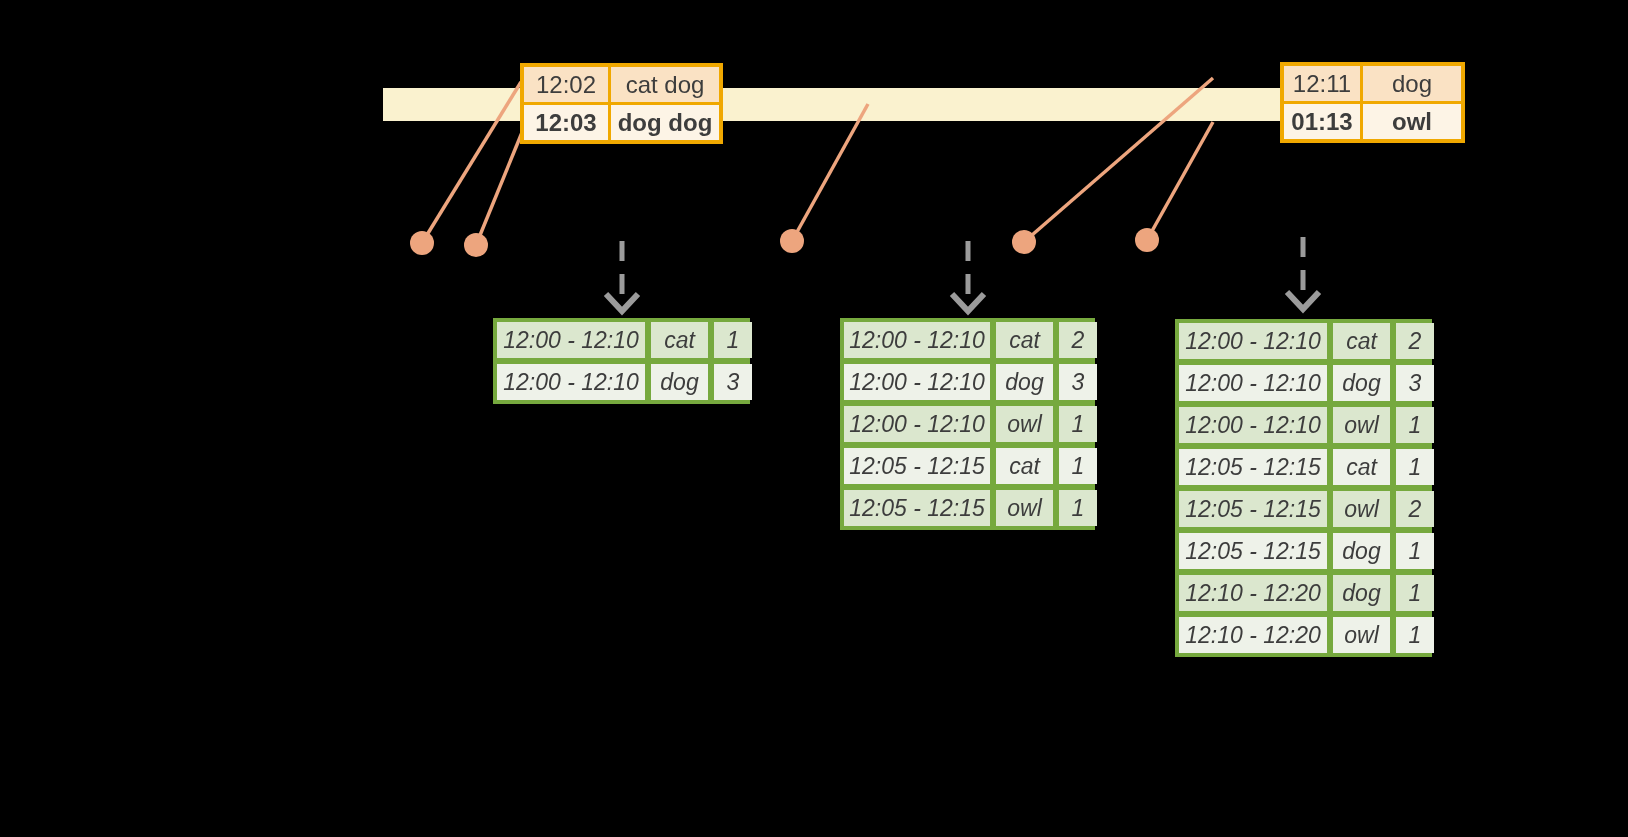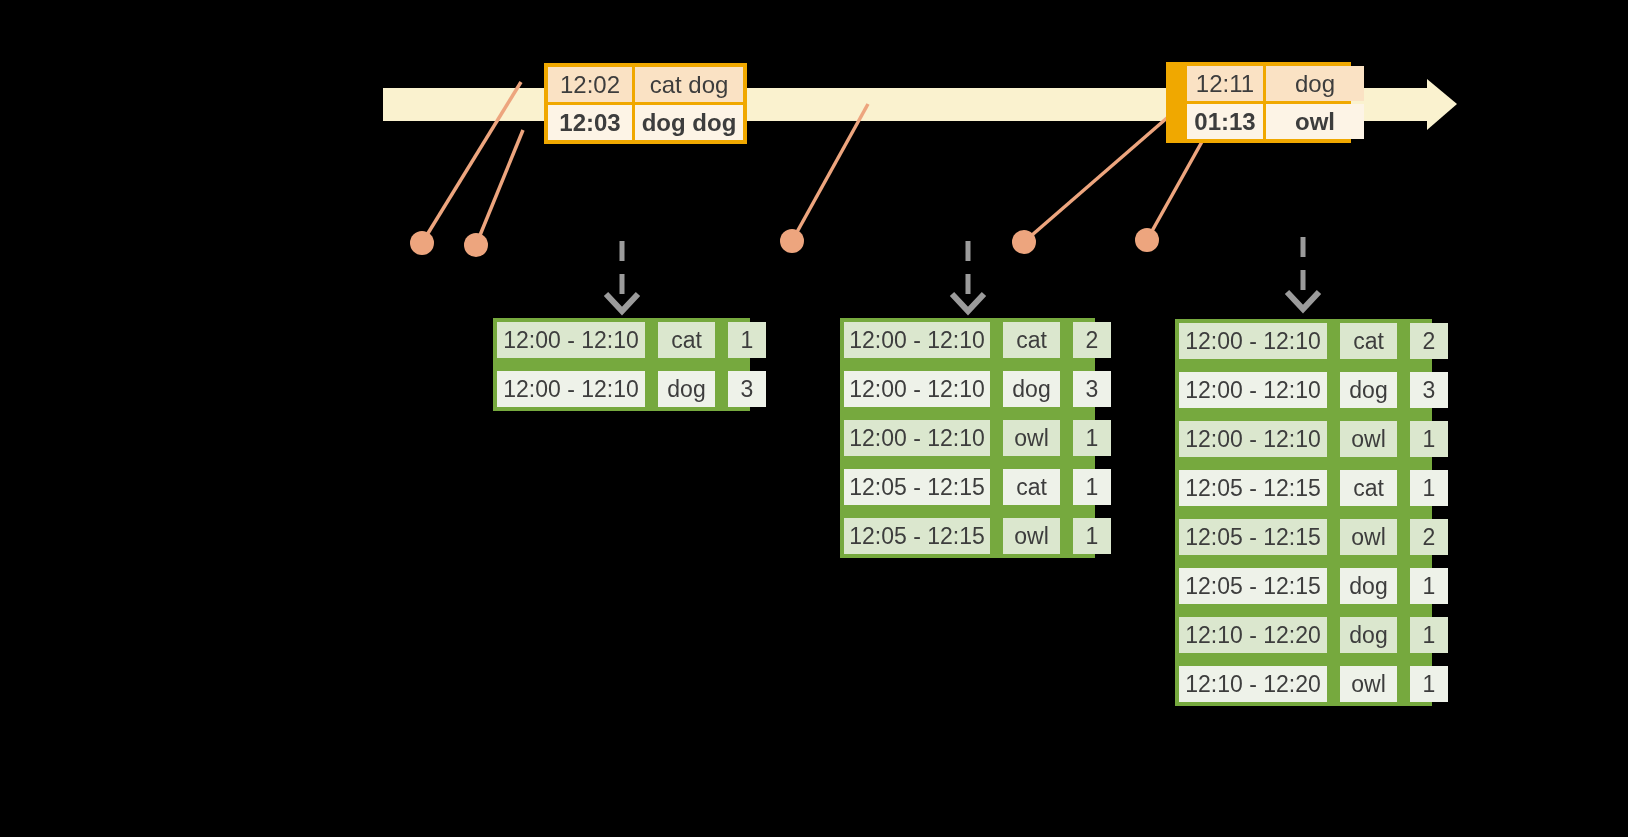--- a/index.html
+++ b/index.html
@@ -46,23 +46,24 @@
     font-size: 24px;
     line-height: 1;
     height: 35px;
   }
   .etable .dark  { background: var(--event-row-dark); }
   .etable .light { background: var(--event-row-light); font-weight: bold; }
   
   .rtable {
     position: absolute;
     display: grid;
-    gap: 13px;
+    gap: 6px;
     background: var(--result-border);
     border: 4px solid var(--result-border);
+    font-style: italic;
   }
   .rtable .cell {
     display: flex;
     align-items: center;
     justify-content: center;
     font-size: 23px;
     line-height: 1;
     height: 36px;
   }
   .rtable .dark  { background: var(--result-row-dark); }
@@ -97,29 +98,29 @@
     <g>
       <line x1="968" y1="241" x2="968" y2="297" stroke="var(--trigger-arrow)" stroke-width="5" stroke-dasharray="20 13"></line>
       <polyline points="952,294 968,311 984,294" fill="none" stroke="var(--trigger-arrow)" stroke-width="6"></polyline>
     </g>
     <g>
       <line x1="1303" y1="237" x2="1303" y2="295" stroke="var(--trigger-arrow)" stroke-width="5" stroke-dasharray="20 13"></line>
       <polyline points="1287,292 1303,309 1319,292" fill="none" stroke="var(--trigger-arrow)" stroke-width="6"></polyline>
     </g>
   </svg>
 
-  <div class="etable" style="left:544px; top:63px; width:203px; grid-template-columns:84px 108px;">
+  <div class="etable" style="left:520px; top:63px; width:203px; grid-template-columns:84px 108px;">
     <div class="cell dark">12:02</div>
     <div class="cell dark">cat dog</div>
     <div class="cell light">12:03</div>
     <div class="cell light">dog dog</div>
   </div>
 
 
-  <div class="etable" style="left:1166px; top:62px; width:185px; grid-template-columns:76px 98px;padding-left:17px;">
+  <div class="etable" style="left:1280px; top:62px; width:185px; grid-template-columns:76px 98px;">
     <div class="cell dark">12:11</div>
     <div class="cell dark">dog</div>
     <div class="cell light">01:13</div>
     <div class="cell light">owl</div>
   </div>
 
   <div class="rtable" style="left:493px; top:318px; width:257px; grid-template-columns:148px 57px 38px;">
     <div class="cell dark">12:00 - 12:10</div>
     <div class="cell dark">cat</div>
     <div class="cell dark">1</div>

